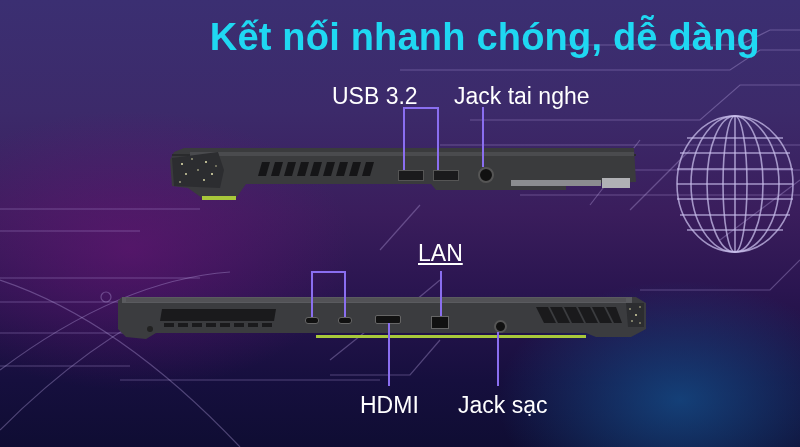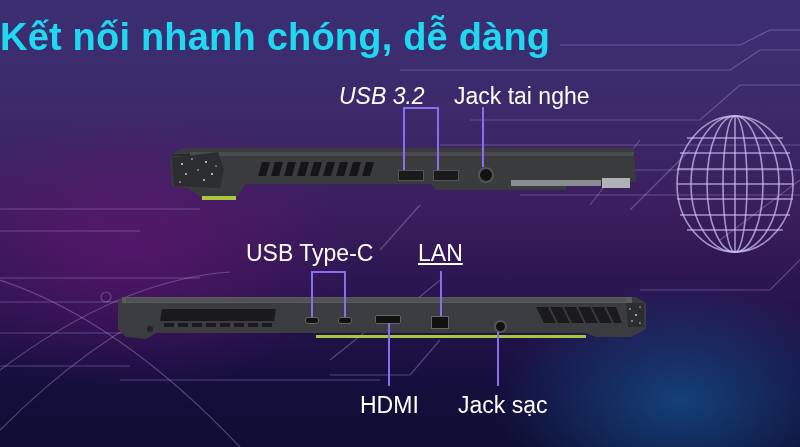--- a/index.html
+++ b/index.html
@@ -6,21 +6,21 @@
   body { width:800px; height:447px; overflow:hidden; font-family:"Liberation Sans", sans-serif; }
   .stage {
     position:relative; width:800px; height:447px; overflow:hidden;
     background:
       radial-gradient(ellipse 260px 170px at 680px 400px, rgba(20,80,140,0.75), rgba(20,80,140,0) 70%),
       radial-gradient(ellipse 320px 200px at 130px 250px, rgba(110,20,120,0.55), rgba(110,20,120,0) 70%),
       linear-gradient(180deg, #3b2f72 0%, #3c2a6a 25%, #3a1d5c 48%, #2a1550 65%, #160f3e 85%, #0f0d33 100%);
   }
   .bg-lines { position:absolute; left:0; top:0; width:800px; height:447px; }
   .title {
-    position:absolute; left:0; top:16px; width:760px; text-align:left;
+    position:absolute; left:0; top:16px; width:760px; text-align:right;
     font-weight:bold; font-size:38px; color:#1fd8f2; letter-spacing:0.2px;
   }
   .label {
     position:absolute; color:#ffffff; font-size:23px; white-space:nowrap;
   }
   .laptop { position:absolute; }
   .leader { position:absolute; background:#8a6ef0; }
   .port { position:absolute; }
 </style>
 </head>
@@ -73,21 +73,21 @@
       <line x1="2" y1="56" x2="118" y2="56"></line>
       <line x1="2" y1="71" x2="118" y2="71"></line>
       <line x1="2" y1="86" x2="118" y2="86"></line>
       <line x1="5" y1="102" x2="115" y2="102"></line>
       <line x1="12" y1="117" x2="108" y2="117"></line>
     </g>
   </svg>
 
   <div class="title">Kết nối nhanh chóng, dễ dàng</div>
 
-  <div class="label" style="left:339px;top:83px;font-style:italic;">USB 3.2</div>
+  <div class="label" style="left:332px;top:83px;">USB 3.2</div>
   <div class="label" style="left:454px;top:83px;text-align:right;">Jack tai nghe</div>
 
   <svg class="laptop" style="left:166px;top:140px;" width="474" height="65" viewBox="0 0 474 65">
 
     <path d="M8,12 L18,8 L468,8 L470,42 L400,44 L400,50 L270,50 L265,44 L80,44 L70,58 L36,58 L22,48 L6,46 L4,20 Z" fill="#3a3b3d"></path>
     <path d="M6,14 L470,14 L470,16 L6,16 Z" fill="#2a2b2d"></path>
     <rect x="24" y="12" width="444" height="4" fill="#4a4b4e"></rect>
 
     <path d="M6,18 L52,12 L58,30 L54,48 L8,46 Z" fill="#2c2d30"></path>
     <g fill="#e8e6b0">
@@ -122,21 +122,20 @@
 
   <div class="port" style="left:398px;top:170px;width:24px;height:9px;background:#1a1a1c;border:1px solid #555;"></div>
   <div class="port" style="left:433px;top:170px;width:24px;height:9px;background:#1a1a1c;border:1px solid #555;"></div>
   <div class="port" style="left:478px;top:167px;width:12px;height:12px;border-radius:50%;background:#111;border:2px solid #555;"></div>
 
   <div class="leader" style="left:403px;top:107px;width:36px;height:2px;"></div>
   <div class="leader" style="left:403px;top:107px;width:2px;height:63px;"></div>
   <div class="leader" style="left:437px;top:107px;width:2px;height:63px;"></div>
   <div class="leader" style="left:482px;top:107px;width:2px;height:60px;"></div>
 
-  <div class="label" style="left:246px;top:240px;">USB Type-C</div>
   <div class="label" style="left:418px;top:240px;text-decoration:underline;">LAN</div>
 
   <svg class="laptop" style="left:116px;top:293px;" width="535" height="48" viewBox="0 0 535 48">
     <path d="M6,4 L520,4 L530,10 L530,36 L515,44 L480,44 L470,40 L40,40 L30,46 L10,44 L2,36 L2,8 Z" fill="#3b3c3f"></path>
     <rect x="6" y="4" width="510" height="6" fill="#5a5b5f"></rect>
     <g stroke="#4a4b4f" stroke-width="1">
       <line x1="10" y1="6" x2="510" y2="6"></line>
       <line x1="10" y1="8" x2="510" y2="8"></line>
     </g>
 

